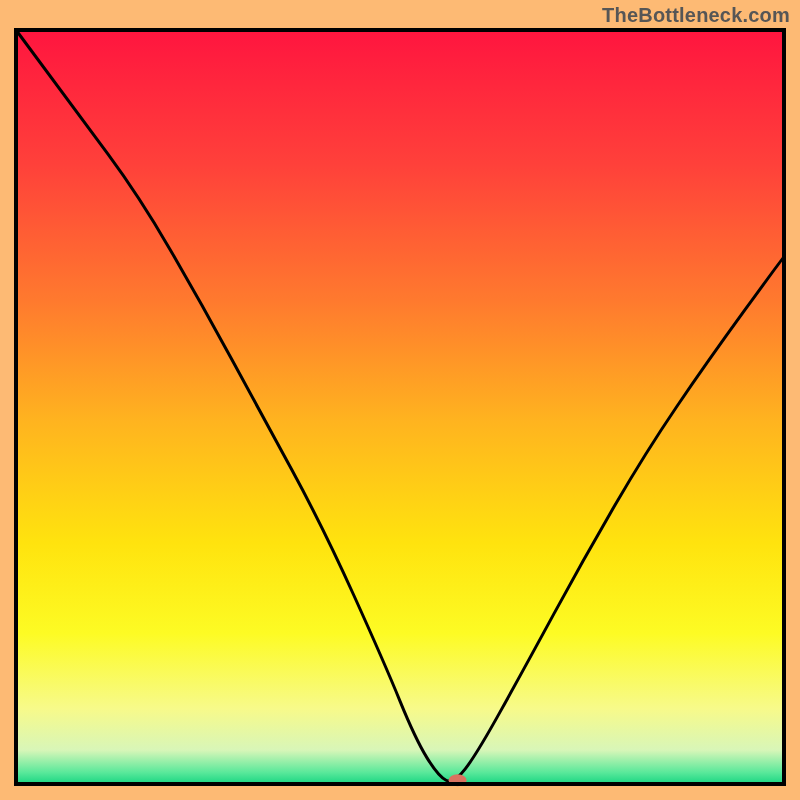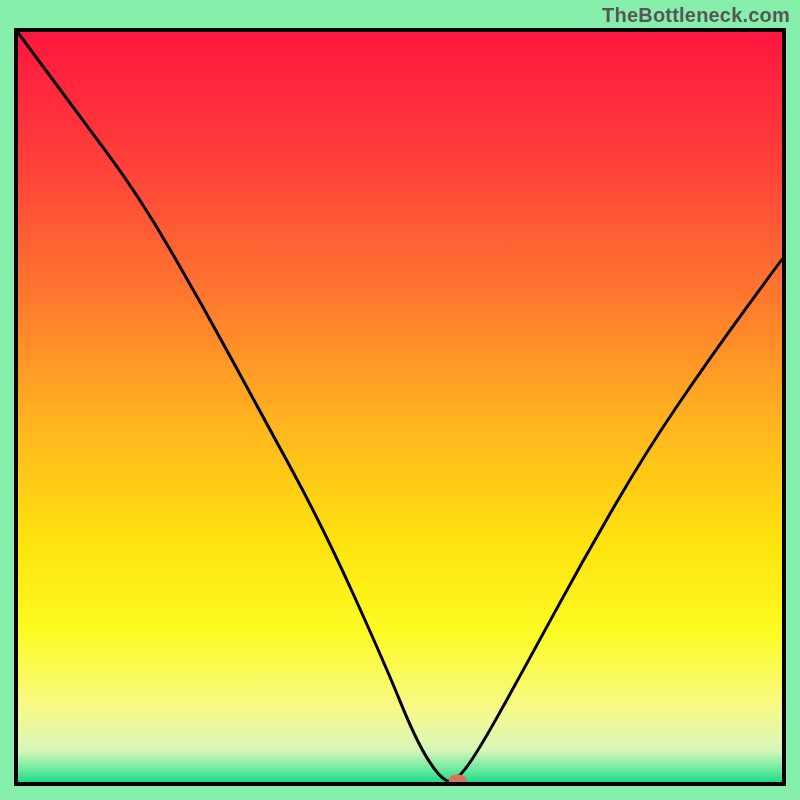--- a/index.html
+++ b/index.html
@@ -5,21 +5,21 @@
   body {
     margin: 0;
     padding: 0;
     background: #ffffff;
     font-family: Arial, Helvetica, sans-serif;
   }
   .wrap {
     width: 800px;
     height: 800px;
     position: relative;
-    background: #86efac;
+    background: #fdba74;
   }
   .attribution {
     position: absolute;
     top: 4px;
     right: 10px;
     font-size: 20px;
     font-weight: bold;
     color: #565656;
     letter-spacing: 0.2px;
   }

